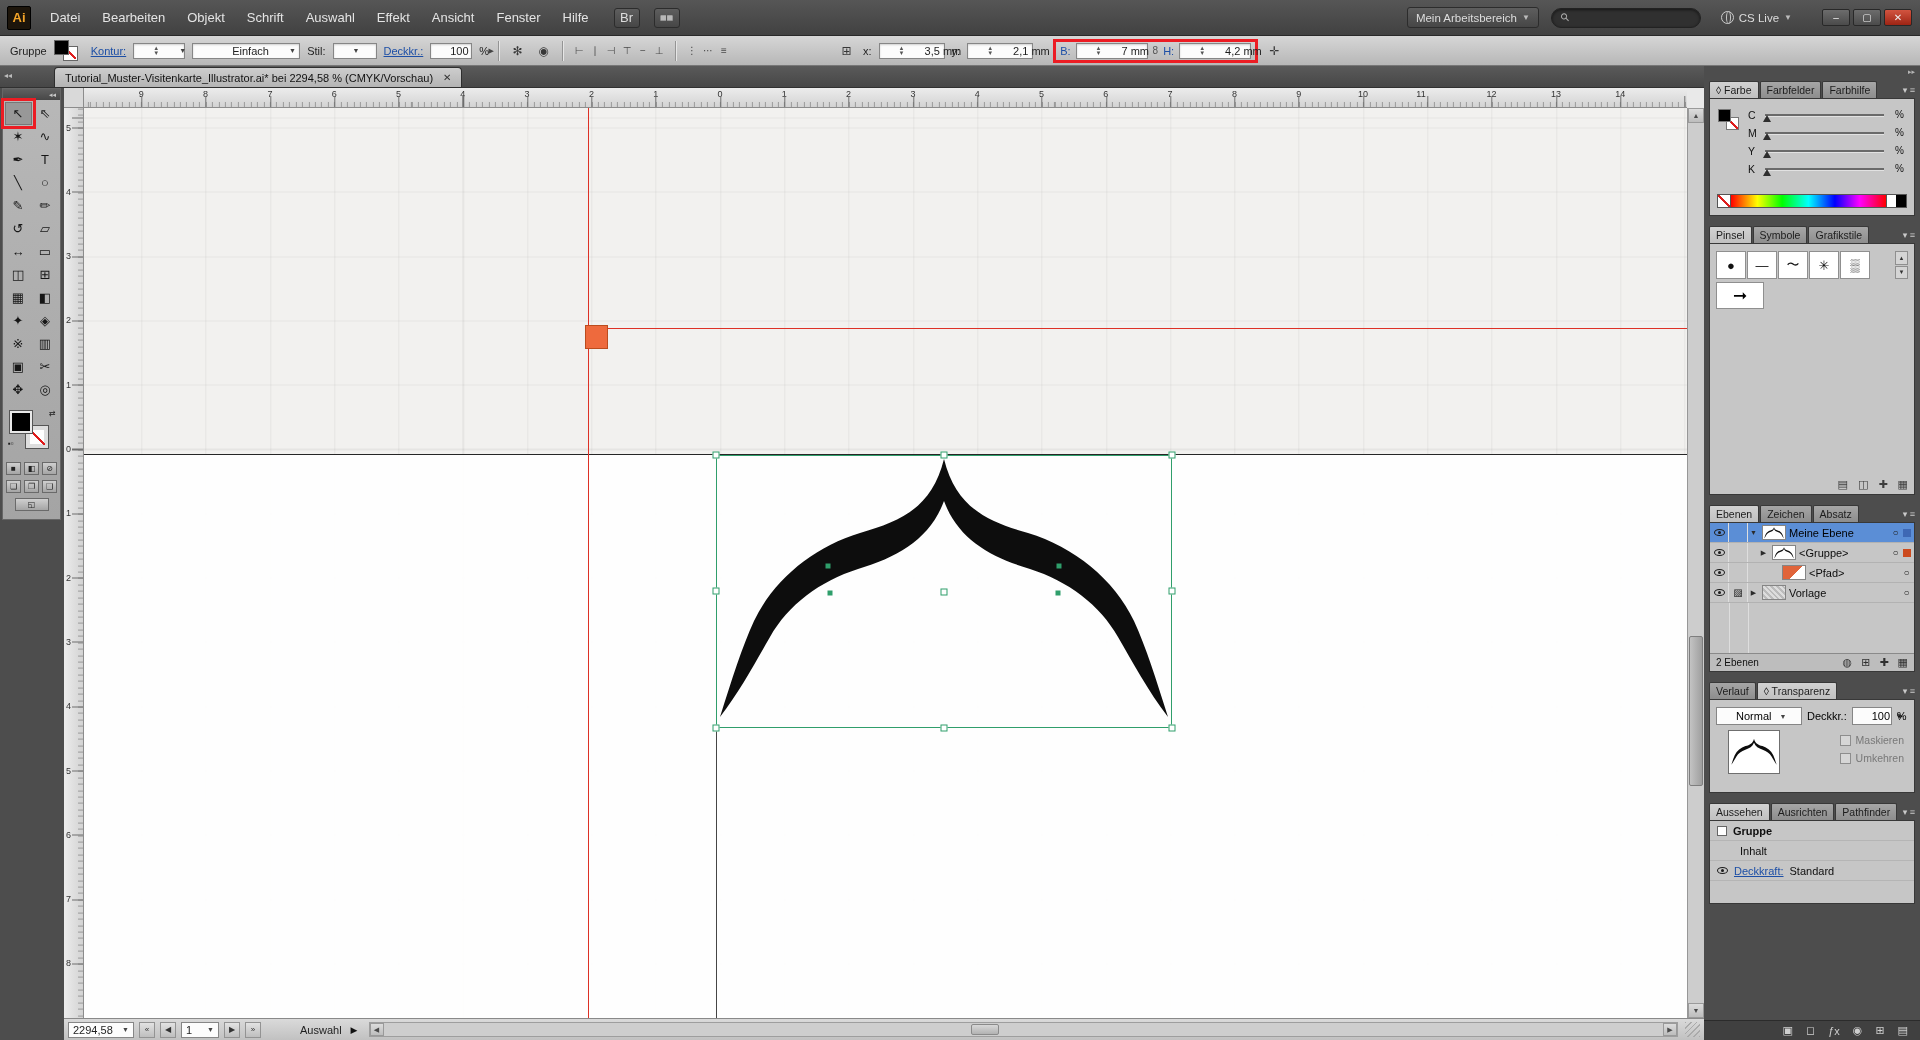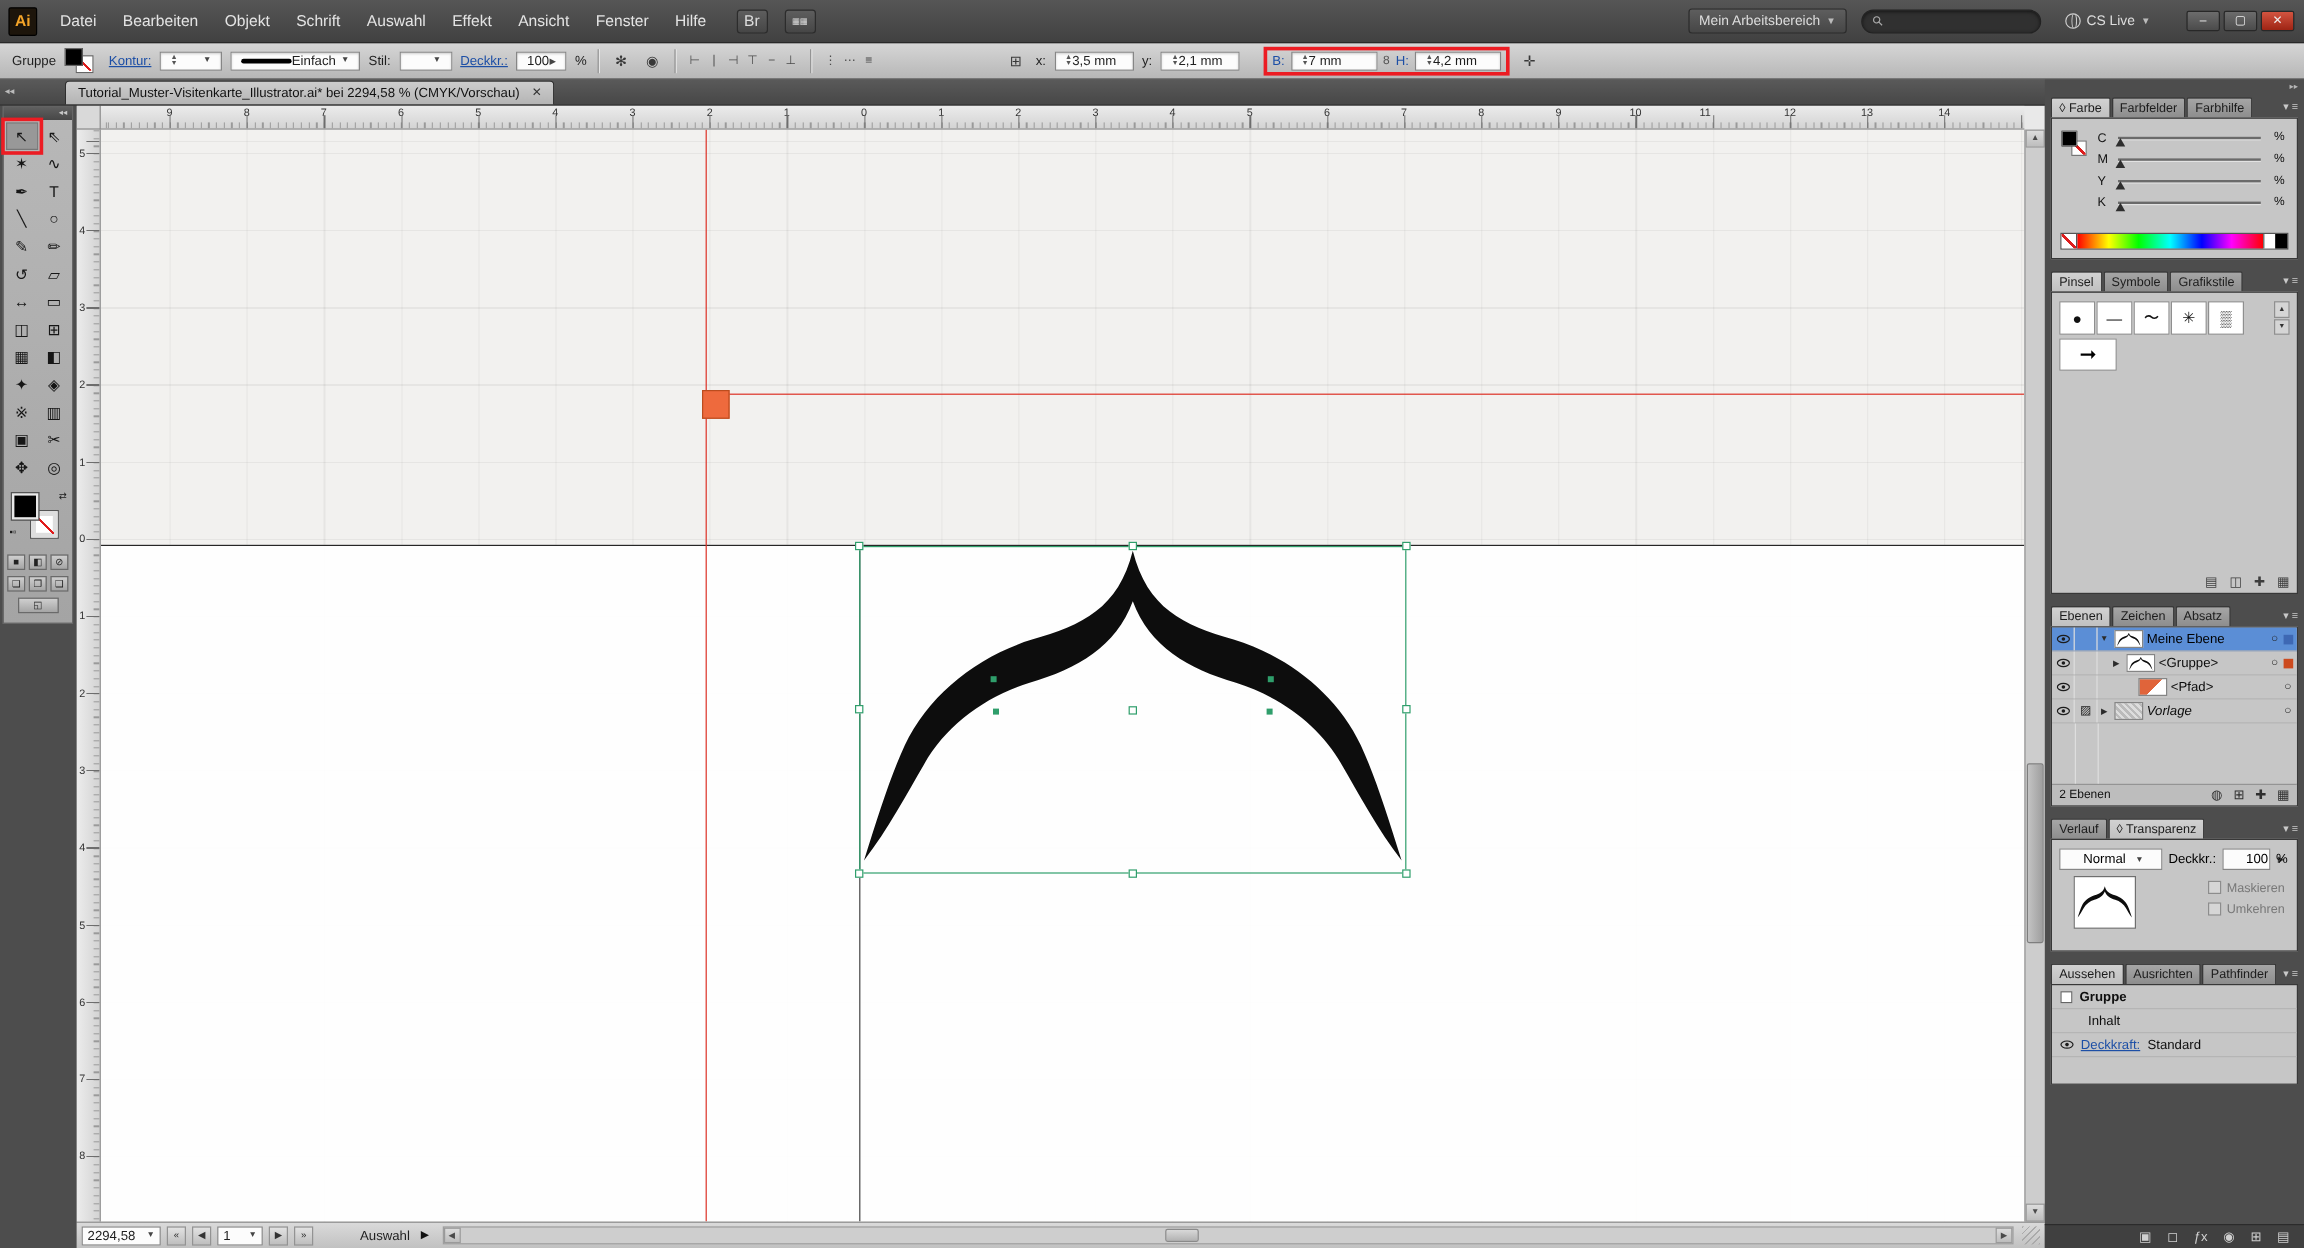--- a/index.html
+++ b/index.html
@@ -19,21 +19,21 @@
 .mag{display:inline-block;transform:rotate(-45deg);font-size:11px;color:#aaa}
 .globe{width:13px;height:13px;border:1.5px solid #ccc;border-radius:50%;position:relative;display:inline-block}
 .globe::after{content:"";position:absolute;left:4px;top:-1px;bottom:-1px;width:3px;border-left:1px solid #ccc;border-right:1px solid #ccc;border-radius:50%}
 #win-buttons{display:flex;gap:3px;margin-left:10px}
 .win-btn{width:28px;height:17px;display:flex;align-items:center;justify-content:center;font-size:10px;color:#eee;background:linear-gradient(#6c6c6c,#4b4b4b);border:1px solid #282828;border-radius:2px}
 .win-btn.close{background:linear-gradient(#d25440,#9e2414)}
 
 
 #controlbar{position:absolute;left:0;top:36px;width:1920px;height:30px;background:linear-gradient(#d6d6d6,#b7b7b7);border-bottom:1px solid #777;display:flex;align-items:center;font-size:11px;color:#1e1e1e;padding:0 10px;gap:7px;z-index:40}
 .cb-sep{width:1px;height:20px;background:#949494;box-shadow:1px 0 0 #e6e6e6;margin:0 2px;flex:none}
-.cb-box{background:#fcfcfc;border:1px solid #868686;height:16px;display:flex;align-items:center;padding:0 8px;box-shadow:inset 0 1px 2px rgba(0,0,0,.18);gap:0;white-space:nowrap}
+.cb-box{background:#fcfcfc;border:1px solid #868686;height:16px;display:flex;align-items:center;padding:0 19px;box-shadow:inset 0 1px 2px rgba(0,0,0,.18);gap:20px;white-space:nowrap}
 .dd-caret{font-size:7px;color:#444}
 .spin{display:flex;flex-direction:column;font-size:6px;line-height:5px;color:#555}
 .link{color:#1d4fa6;text-decoration:underline;white-space:nowrap}
 .cb-icon{min-width:19px;height:19px;display:flex;align-items:center;justify-content:center;color:#383838;font-size:12px;flex:none}
 .cb-icon.tiny{min-width:14px;font-size:10px;color:#4a4a4a}
 .cb-swpair{position:relative;width:30px;height:22px;flex:none}
 .cb-fill{position:absolute;left:0;top:0;width:15px;height:15px;background:#000;border:1px solid #666;z-index:2}
 .cb-stroke{position:absolute;left:9px;top:6px;width:15px;height:15px;background:#fff;border:1px solid #666}
 .cb-stroke::after{content:"";position:absolute;inset:1px;background:linear-gradient(to top right,transparent 44%,#dd1d1d 44%,#dd1d1d 56%,transparent 56%)}
 .brushline{width:42px;height:4px;background:#000;border-radius:2px}
@@ -154,21 +154,21 @@
 .lcol{width:19px;height:100%;display:flex;align-items:center;justify-content:center;border-right:1px solid #dedede;font-size:10px;color:#222;flex:none}
 .eye{width:11px;height:7px;border:1px solid #1c1c1c;border-radius:50%;position:relative;display:inline-block}
 .eye::after{content:"";position:absolute;left:3px;top:1px;width:3px;height:3px;background:#1c1c1c;border-radius:50%}
 .lexp{width:11px;font-size:7px;color:#2b2b2b;text-align:center;flex:none}
 .lthumb{width:24px;height:15px;background:#fff;border:1px solid #858585;margin:0 3px;flex:none;display:flex;align-items:center;justify-content:center;overflow:hidden}
 .lthumb svg{width:20px;height:12px}
 .lthumb .pathswatch{width:100%;height:100%;background:linear-gradient(135deg,#e0643a 55%,#fff 55%)}
 .lthumb .tmplswatch{width:100%;height:100%;background:repeating-linear-gradient(45deg,#ddd 0 2px,#bbb 2px 4px)}
 .lname{flex:1;font-size:11px;white-space:nowrap;overflow:hidden;color:#0c0c0c}
 .lrow.sel .lname{color:#000}
-.lname.tmpl{font-style:italic}
+.lname.tmpl{}
 .ltarget{width:15px;font-size:10px;color:#222;flex:none;text-align:center}
 .lchip{width:8px;height:8px;margin-right:3px;flex:none}
 .lempty{flex:1;position:relative;background:#c6c6c6}
 .lempty::before{content:"";position:absolute;left:0;top:0;bottom:0;width:19px;border-right:1px solid #dedede}
 .lempty::after{content:"";position:absolute;left:19px;top:0;bottom:0;width:19px;border-right:1px solid #dedede}
 .lfooter{display:flex;align-items:center;height:18px;background:#bdbdbd;border-top:1px solid #8a8a8a;padding:0 6px;font-size:10px;color:#111;flex:none}
 .lfooter .icons{margin-left:auto;display:flex;gap:9px;font-size:11px;color:#2f2f2f}
 
 
 #transp-body{height:94px}

